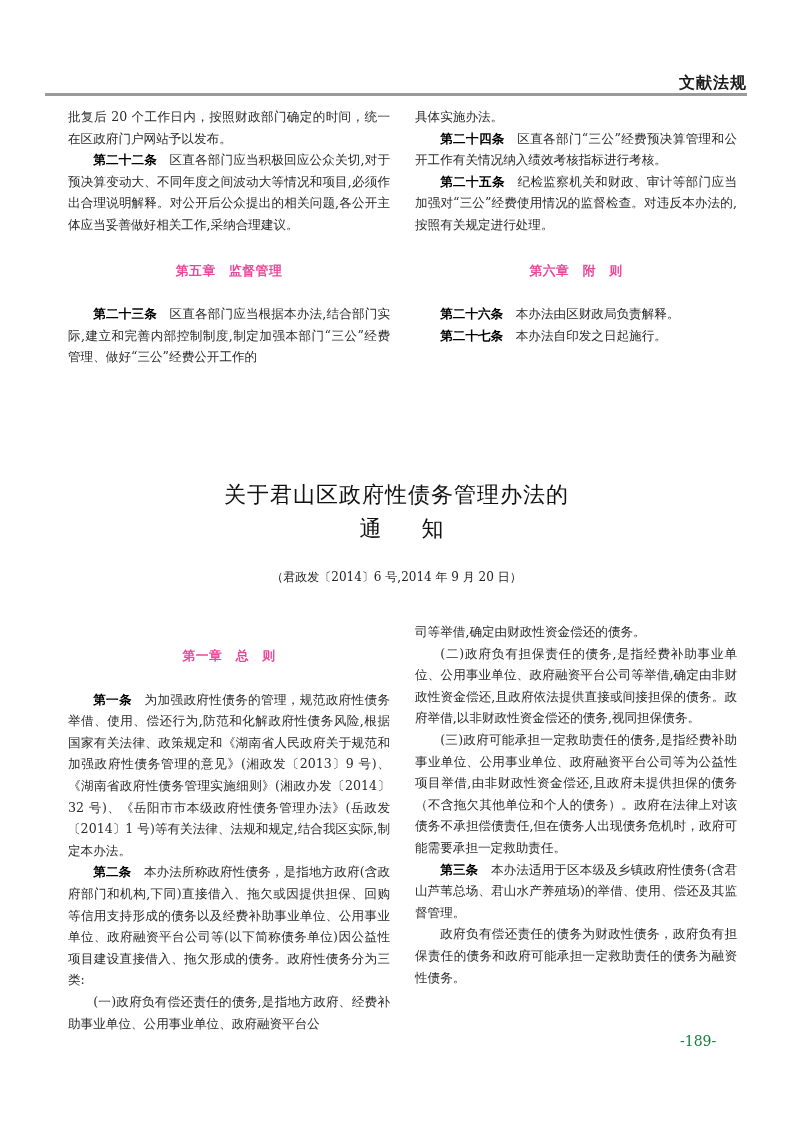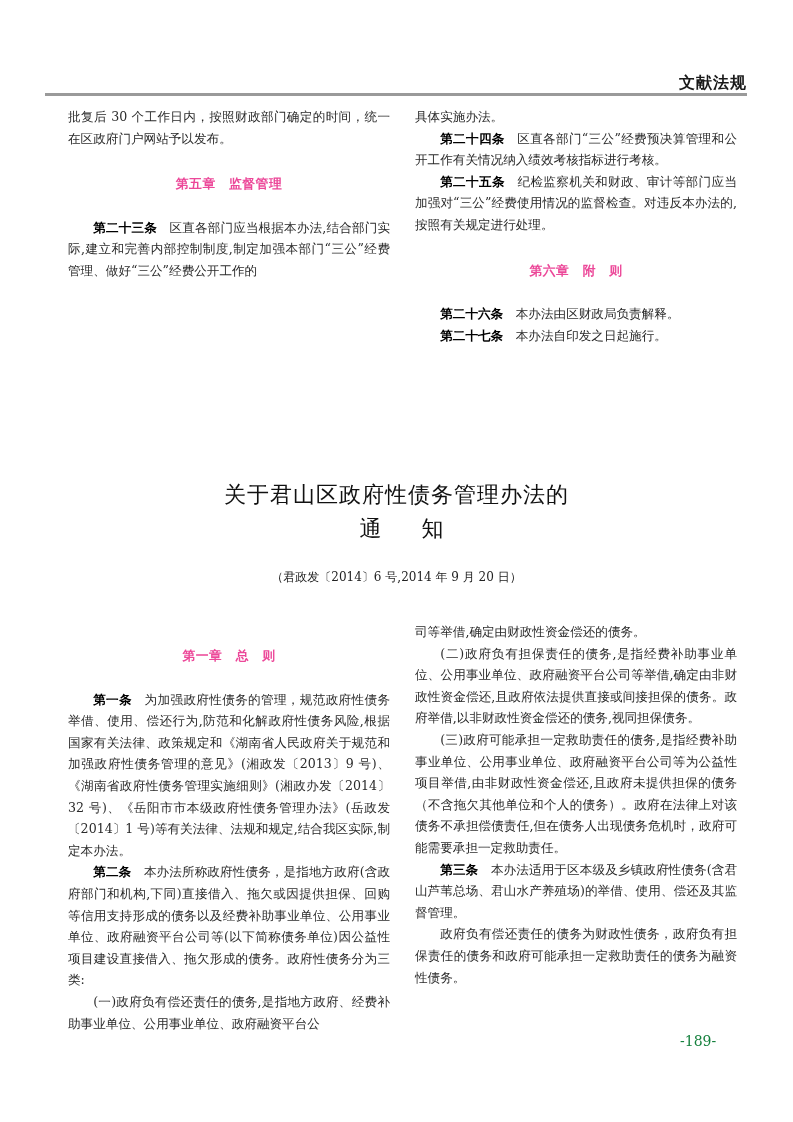--- a/index.html
+++ b/index.html
@@ -51,21 +51,22 @@
     font-size: 14px; color: #15803d;
   }
 </style>
 </head>
 <body>
 
 <div class="header-title">文献法规</div>
 <div class="header-rule"></div>
 
 <div class="col" id="top-left">
-  <p>批复后 30 个工作日内，按照财政部门确定的时间，统一在区政府门户网站予以发布。</p>
+  <p>批复后 20 个工作日内，按照财政部门确定的时间，统一在区政府门户网站予以发布。</p>
+  <p class="indent"><span class="art">第二十二条</span><span>区直各部门应当积极回应公众关切,对于预决算变动大、不同年度之间波动大等情况和项目,必须作出合理说明解释。对公开后公众提出的相关问题,各公开主体应当妥善做好相关工作,采纳合理建议。</span></p>
   <div class="gap-chapter"></div>
   <p class="chapter">第五章　监督管理</p>
   <div class="gap-after-chapter"></div>
   <p class="indent"><span class="art">第二十三条</span><span>区直各部门应当根据本办法,结合部门实际,建立和完善内部控制制度,制定加强本部门“三公”经费管理、做好“三公”经费公开工作的</span></p>
 </div>
 
 <div class="col" id="top-right">
   <p>具体实施办法。</p>
   <p class="indent"><span class="art">第二十四条</span><span>区直各部门“三公”经费预决算管理和公开工作有关情况纳入绩效考核指标进行考核。</span></p>
   <p class="indent"><span class="art">第二十五条</span><span>纪检监察机关和财政、审计等部门应当加强对“三公”经费使用情况的监督检查。对违反本办法的,按照有关规定进行处理。</span></p>

